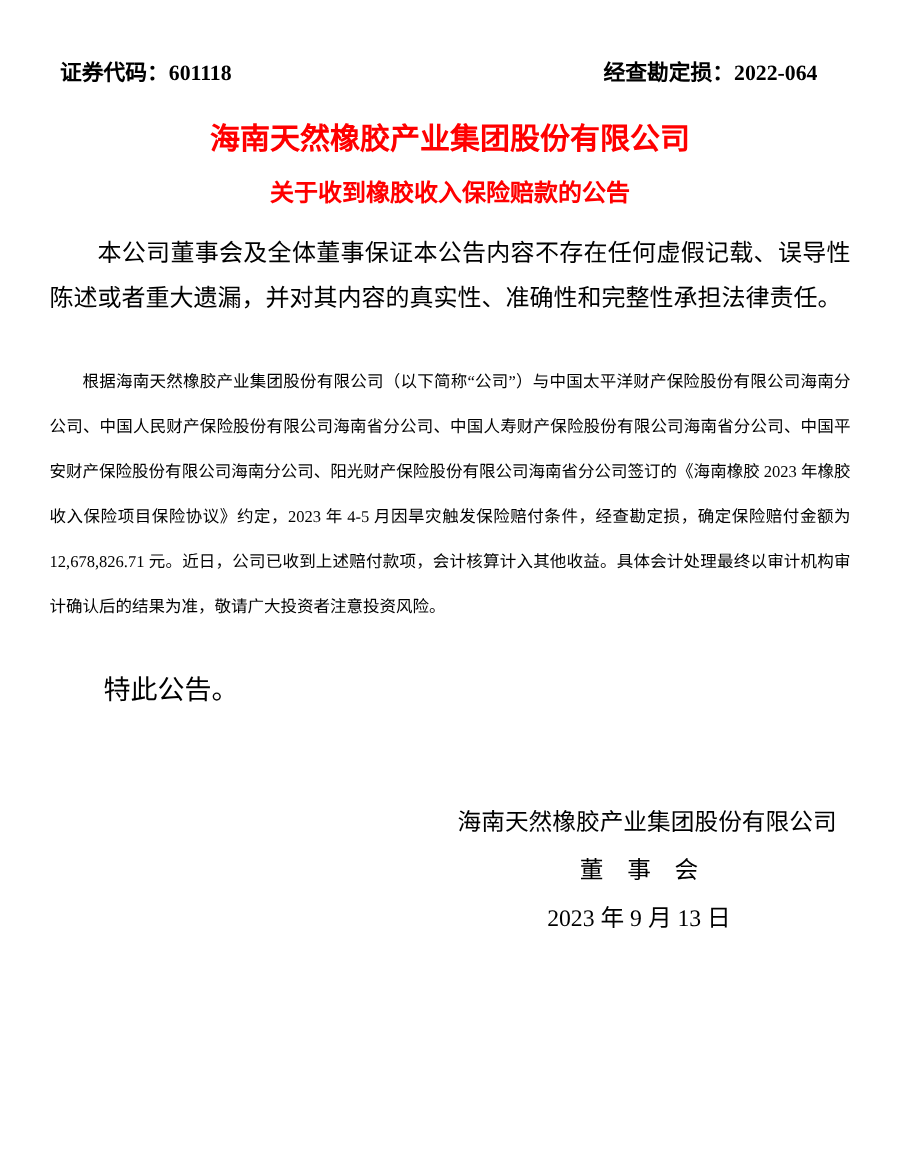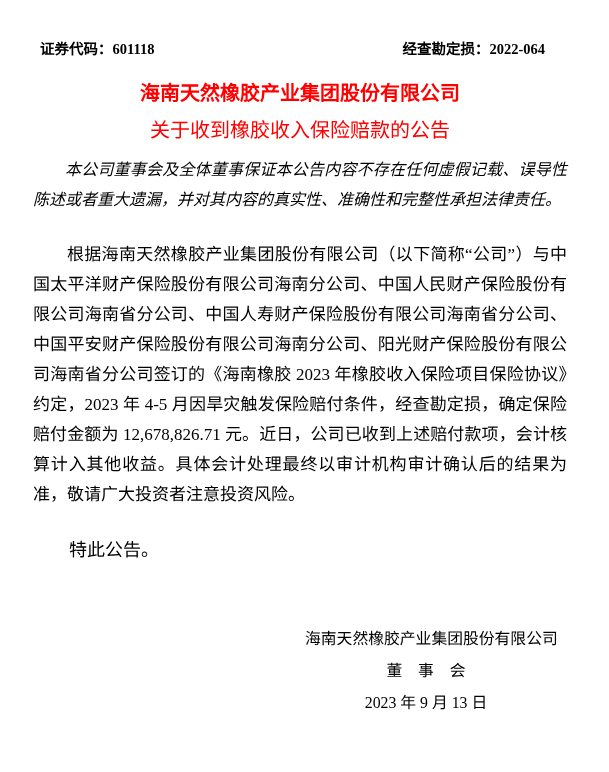--- a/index.html
+++ b/index.html
@@ -47,40 +47,39 @@
   .title-company {
     font-family: "Liberation Sans", "DejaVu Sans", sans-serif;
     font-weight: bold;
     font-size: 20px;
     line-height: 28px;
     color: var(--title-red);
   }
   .title-subject {
     margin-top: 9px;
     font-family: "Liberation Sans", "DejaVu Sans", sans-serif;
-    font-weight: normal;
-    font-size: 20px;
+    font-weight: bold;
+    font-size: 16px;
     line-height: 28px;
     color: var(--title-red);
   }
   
   .content {
     margin: 0 42px 0 33px;
   }
   .disclaimer {
     margin-top: 11px;
-    font-style: italic;
     font-size: 16px;
     line-height: 30px;
     text-indent: 2em;
     text-align: justify;
   }
   .paragraph {
     margin-top: 25px;
-    font-size: 17px;
+    font-size: 11px;
     line-height: 30px;
     text-indent: 2em;
     text-align: justify;
   }
   .closing {
     margin-top: 25px;
     font-size: 18px;
     line-height: 30px;
     text-indent: 2em;
   }

